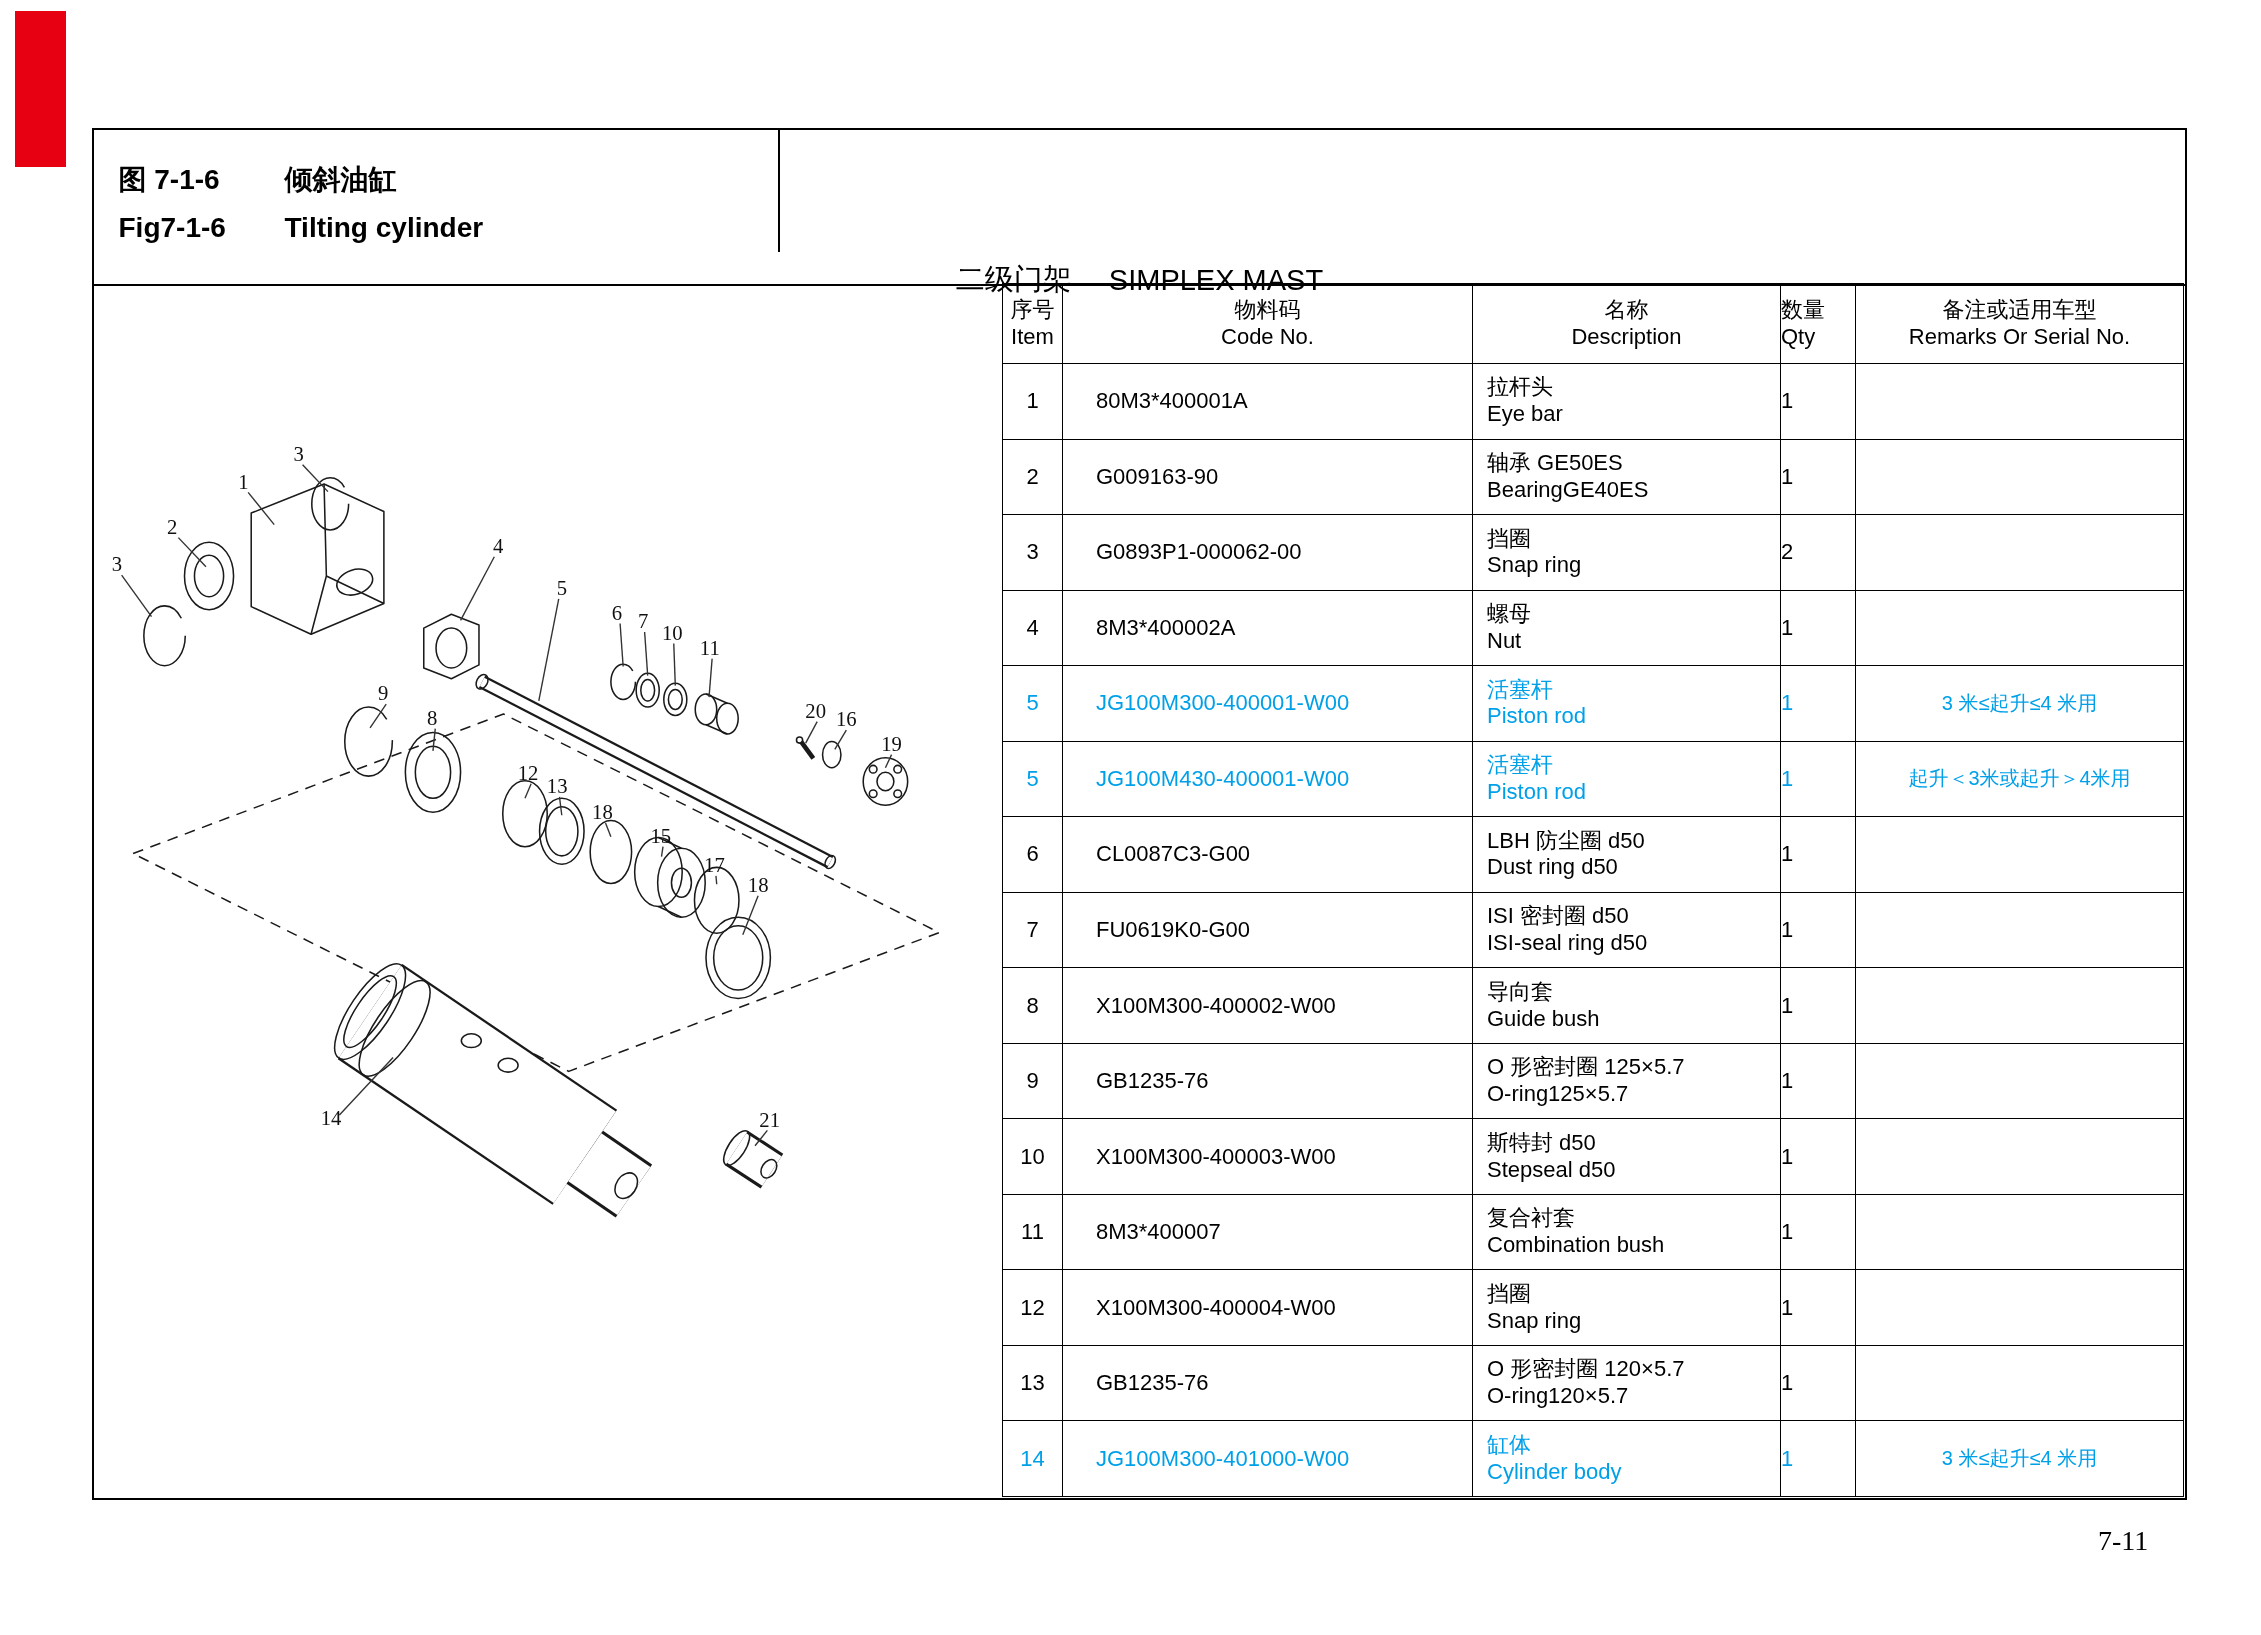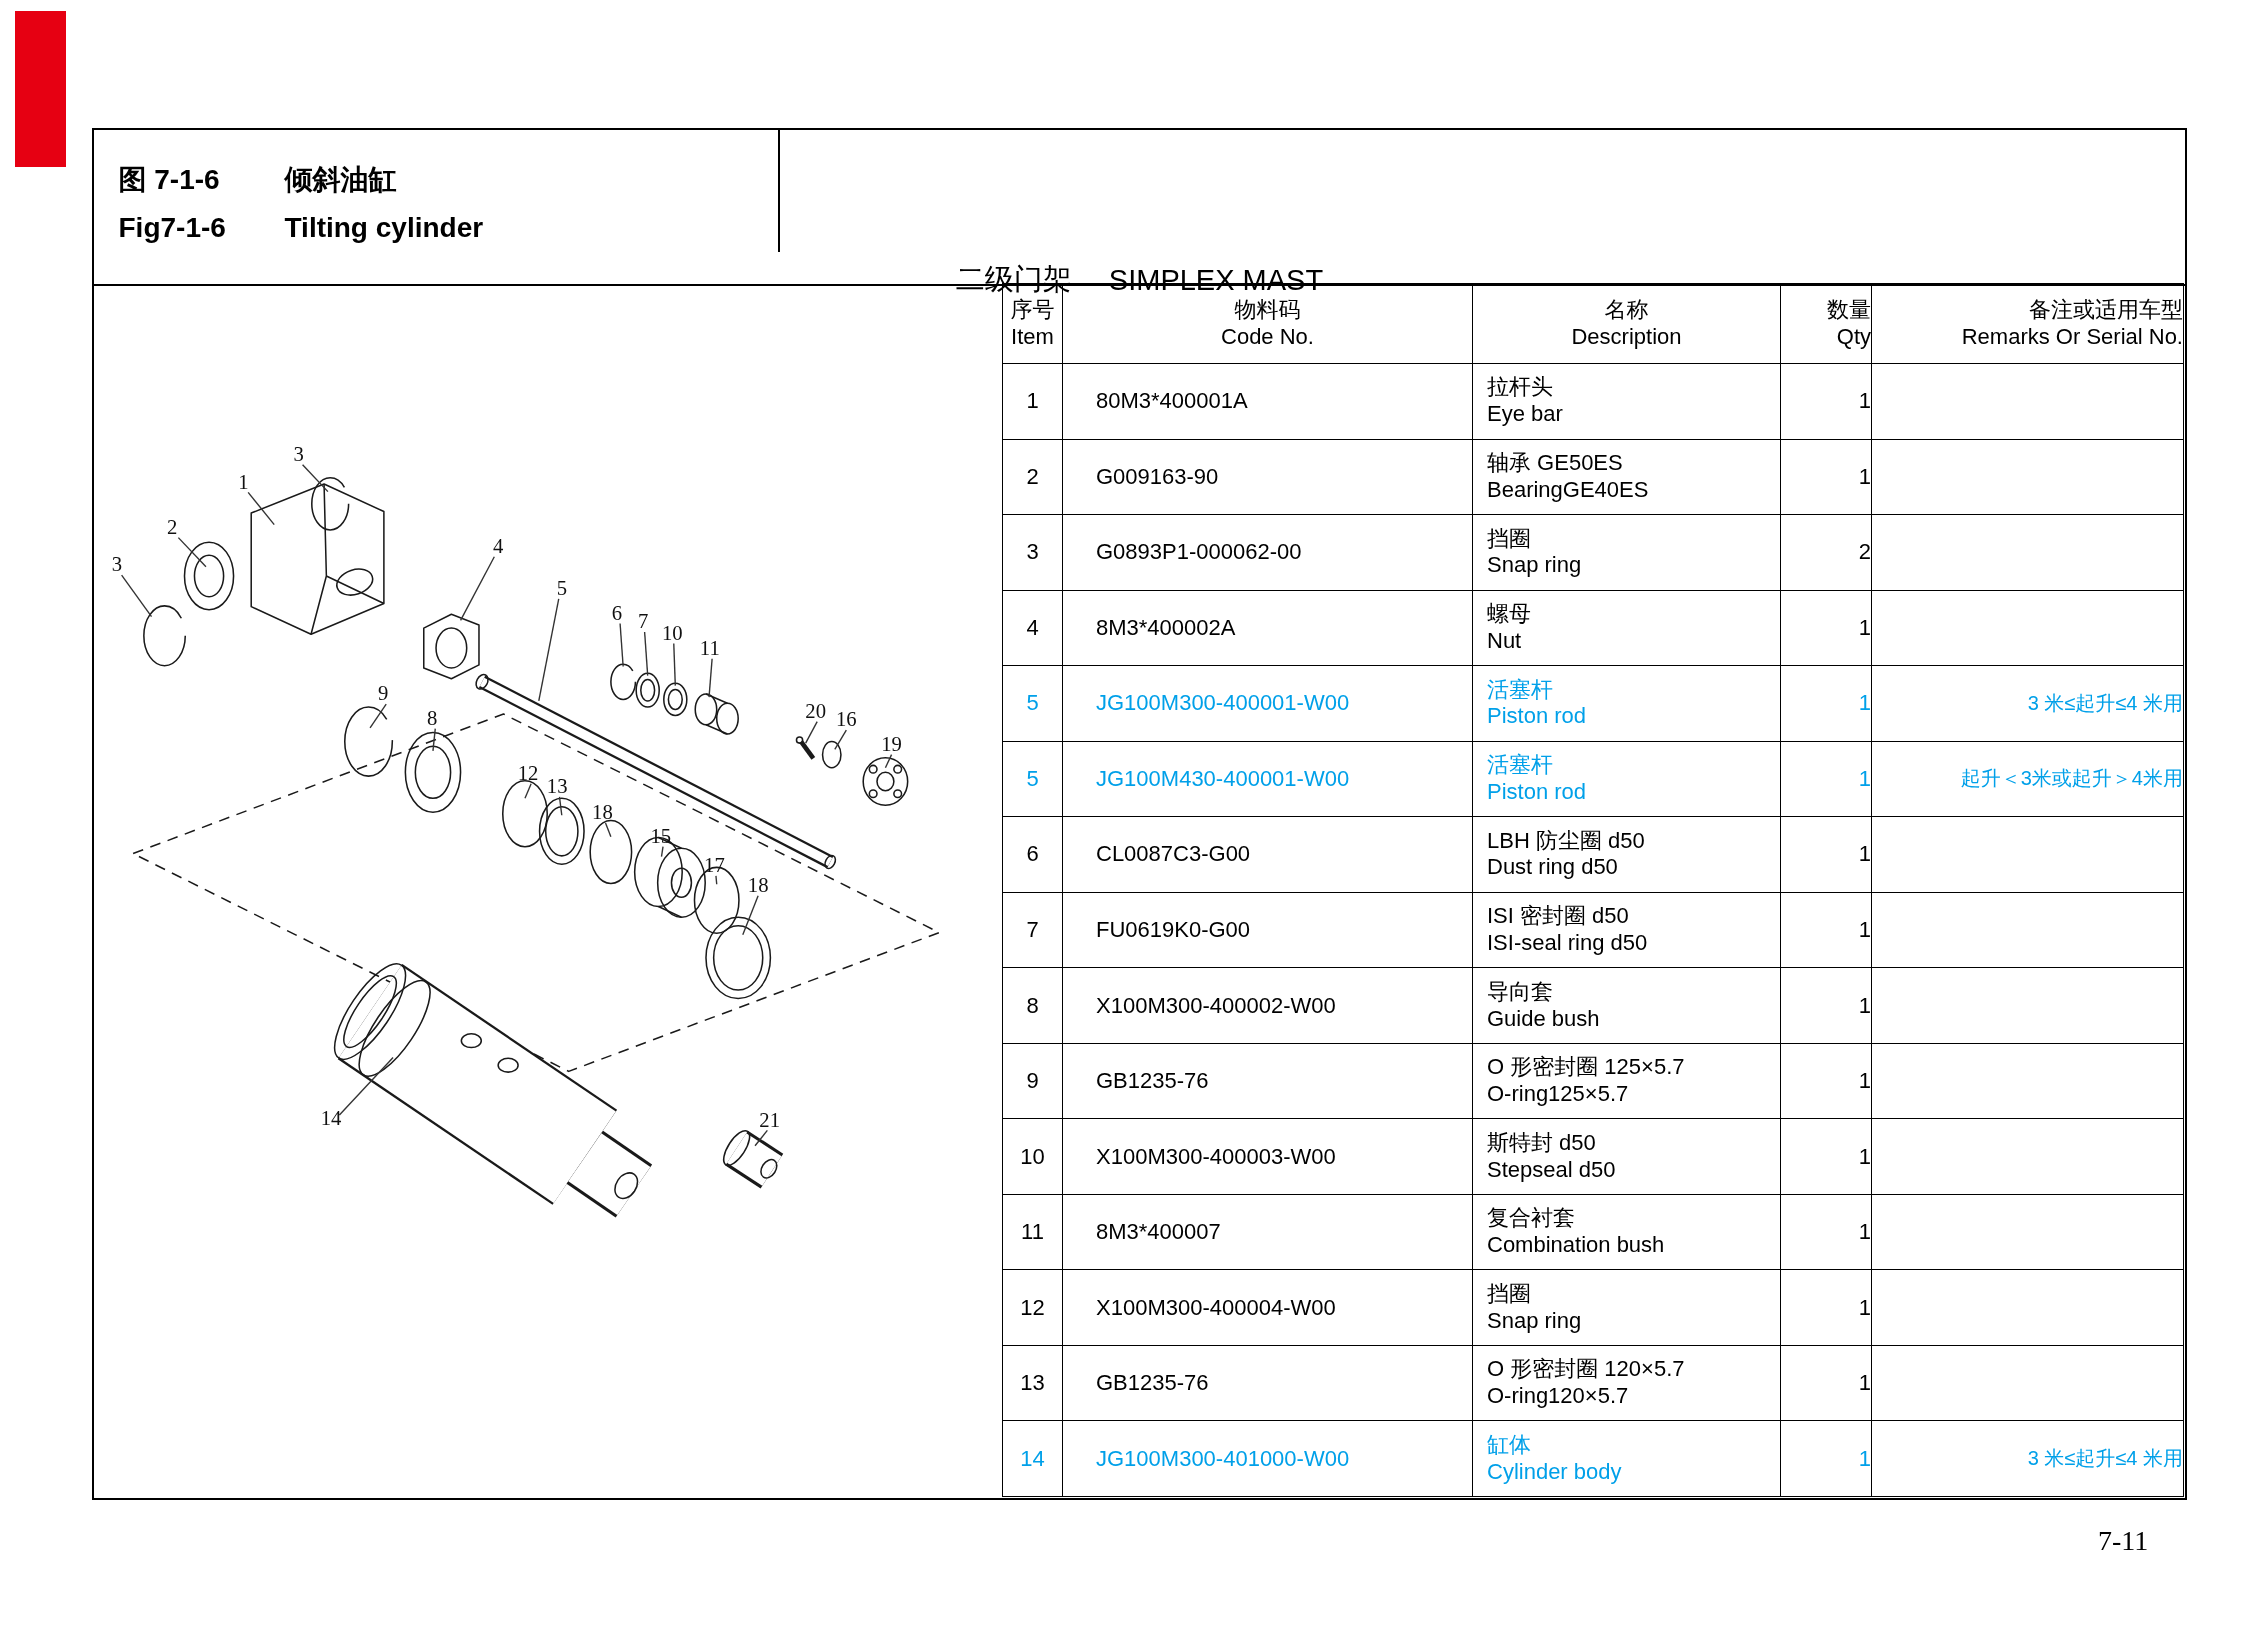--- a/index.html
+++ b/index.html
@@ -19,22 +19,22 @@
 
   table.parts { position:absolute; left:908px; top:153px; width:1182px; height:1214px;
     border-collapse:collapse; table-layout:fixed; font-size:22px; }
   table.parts th, table.parts td { border:1.5px solid #000; vertical-align:middle; overflow:hidden; }
   table.parts thead tr { height:80px; }
   table.parts tbody tr { height:75px; }
   th { font-weight:400; text-align:center; line-height:1.2; }
   .c-item { width:60px; text-align:center; }
   .c-code { width:410px; text-align:left; padding-left:33px; }
   .c-desc { width:308px; text-align:left; padding-left:14px; line-height:1.18;margin-top:36px; }
-  .c-qty  { width:91px; text-align:right;margin-top:31px; }
-  .c-rem  { text-align:right; font-size:20px; }
+  .c-qty  { width:75px; text-align:left;margin-top:31px; }
+  .c-rem  { text-align:center; font-size:20px; }
   .c-desc div { line-height:1.22; }
   .page-num { position:absolute; left:2098px; top:1525px; font-family:"Liberation Serif", serif; font-size:28px; }
   text.callout { font-family:"Liberation Serif", serif; font-size:27px; fill:#111; text-anchor:middle; }
 </style>
 </head>
 <body>
 
 <div>
   <div class="red-bar" style="background: rgb(230, 0, 18);"></div>
 

